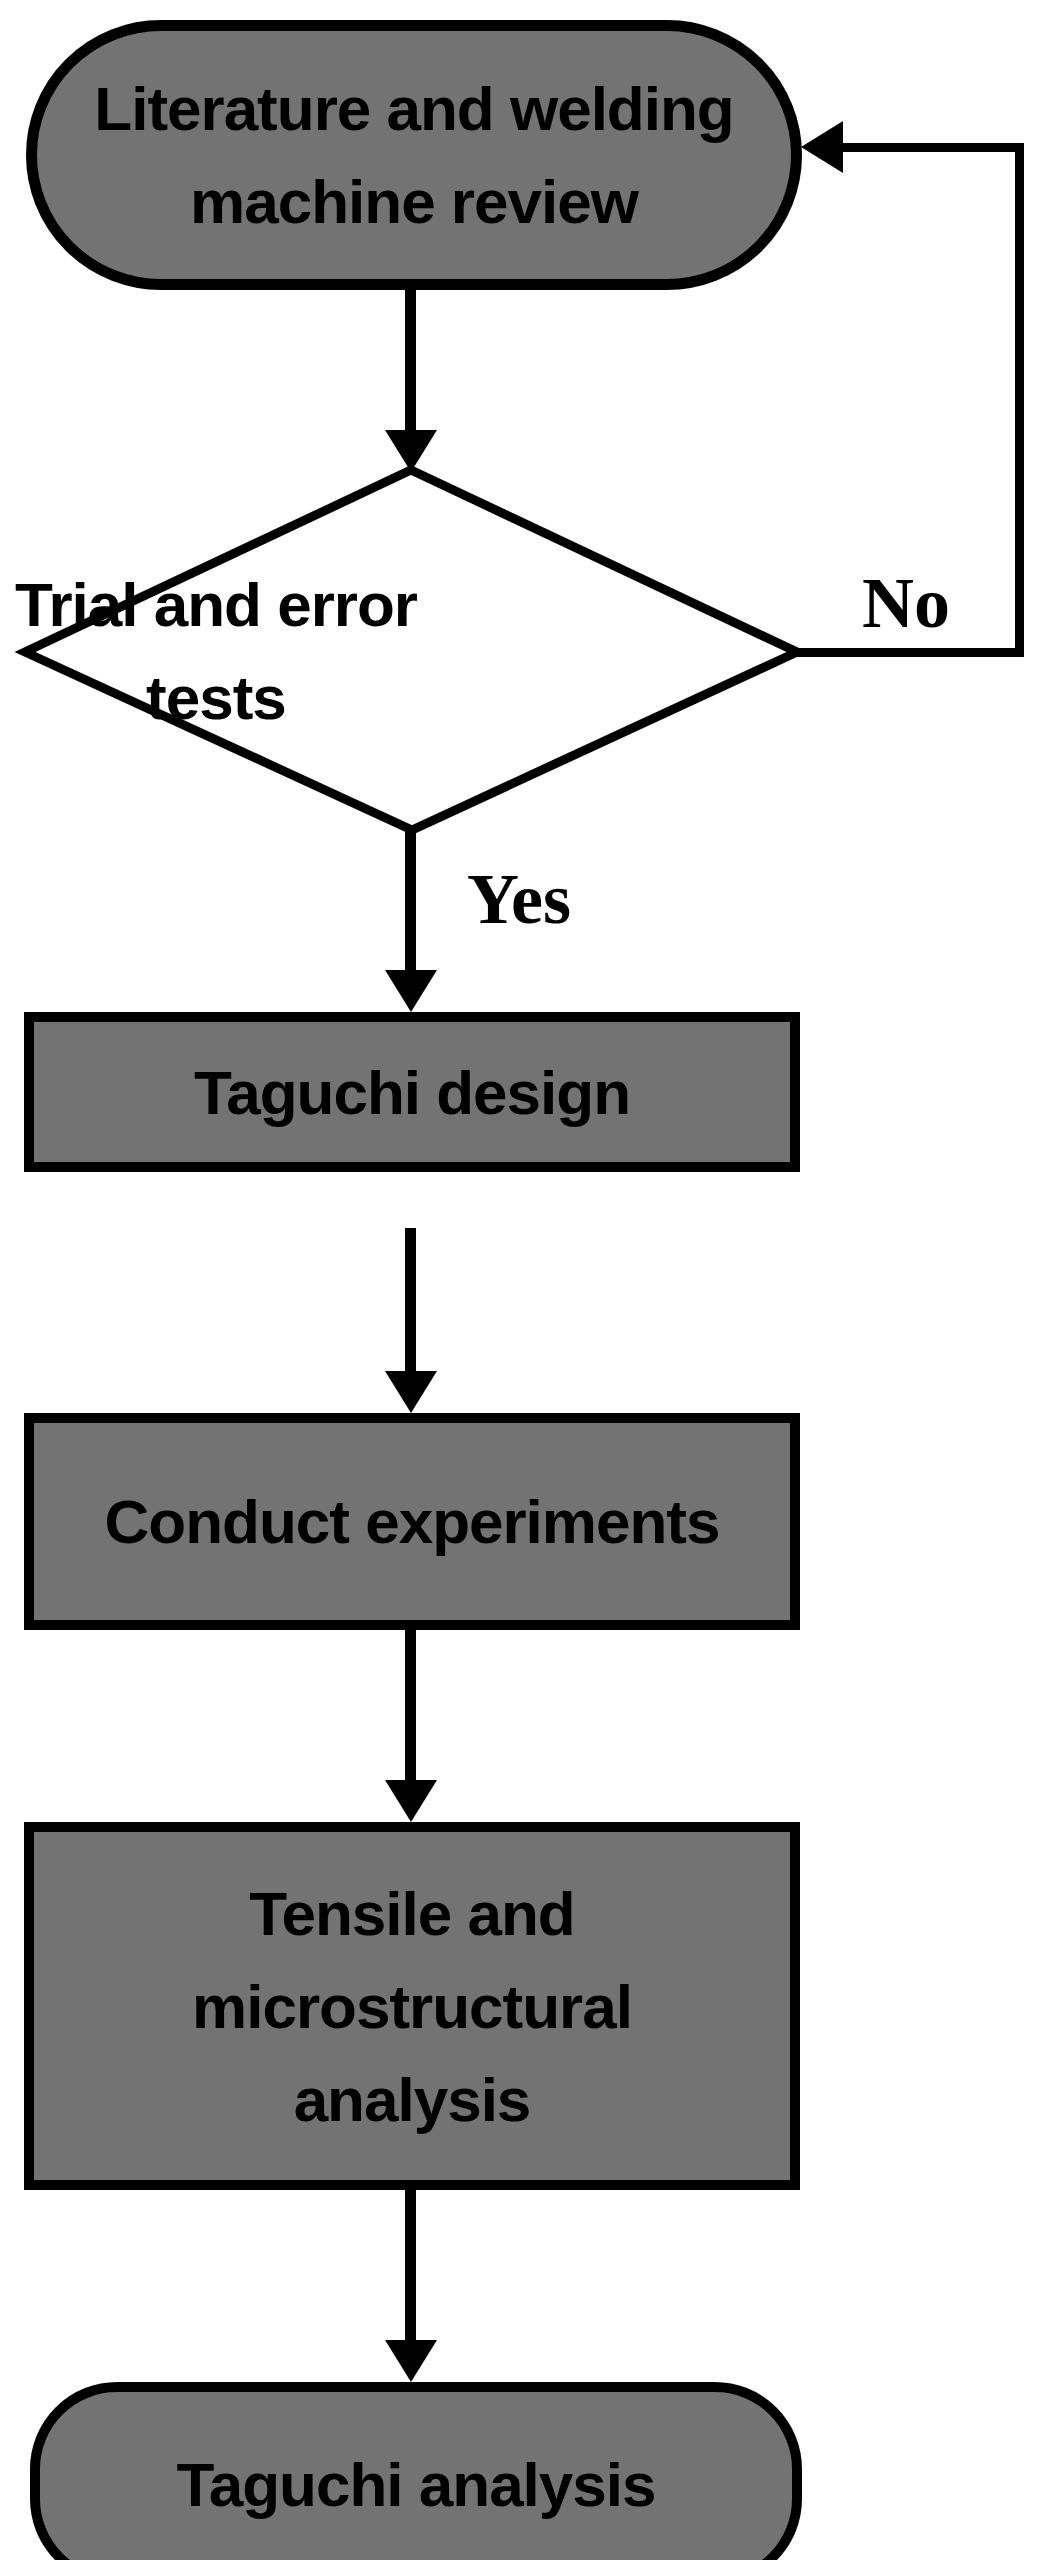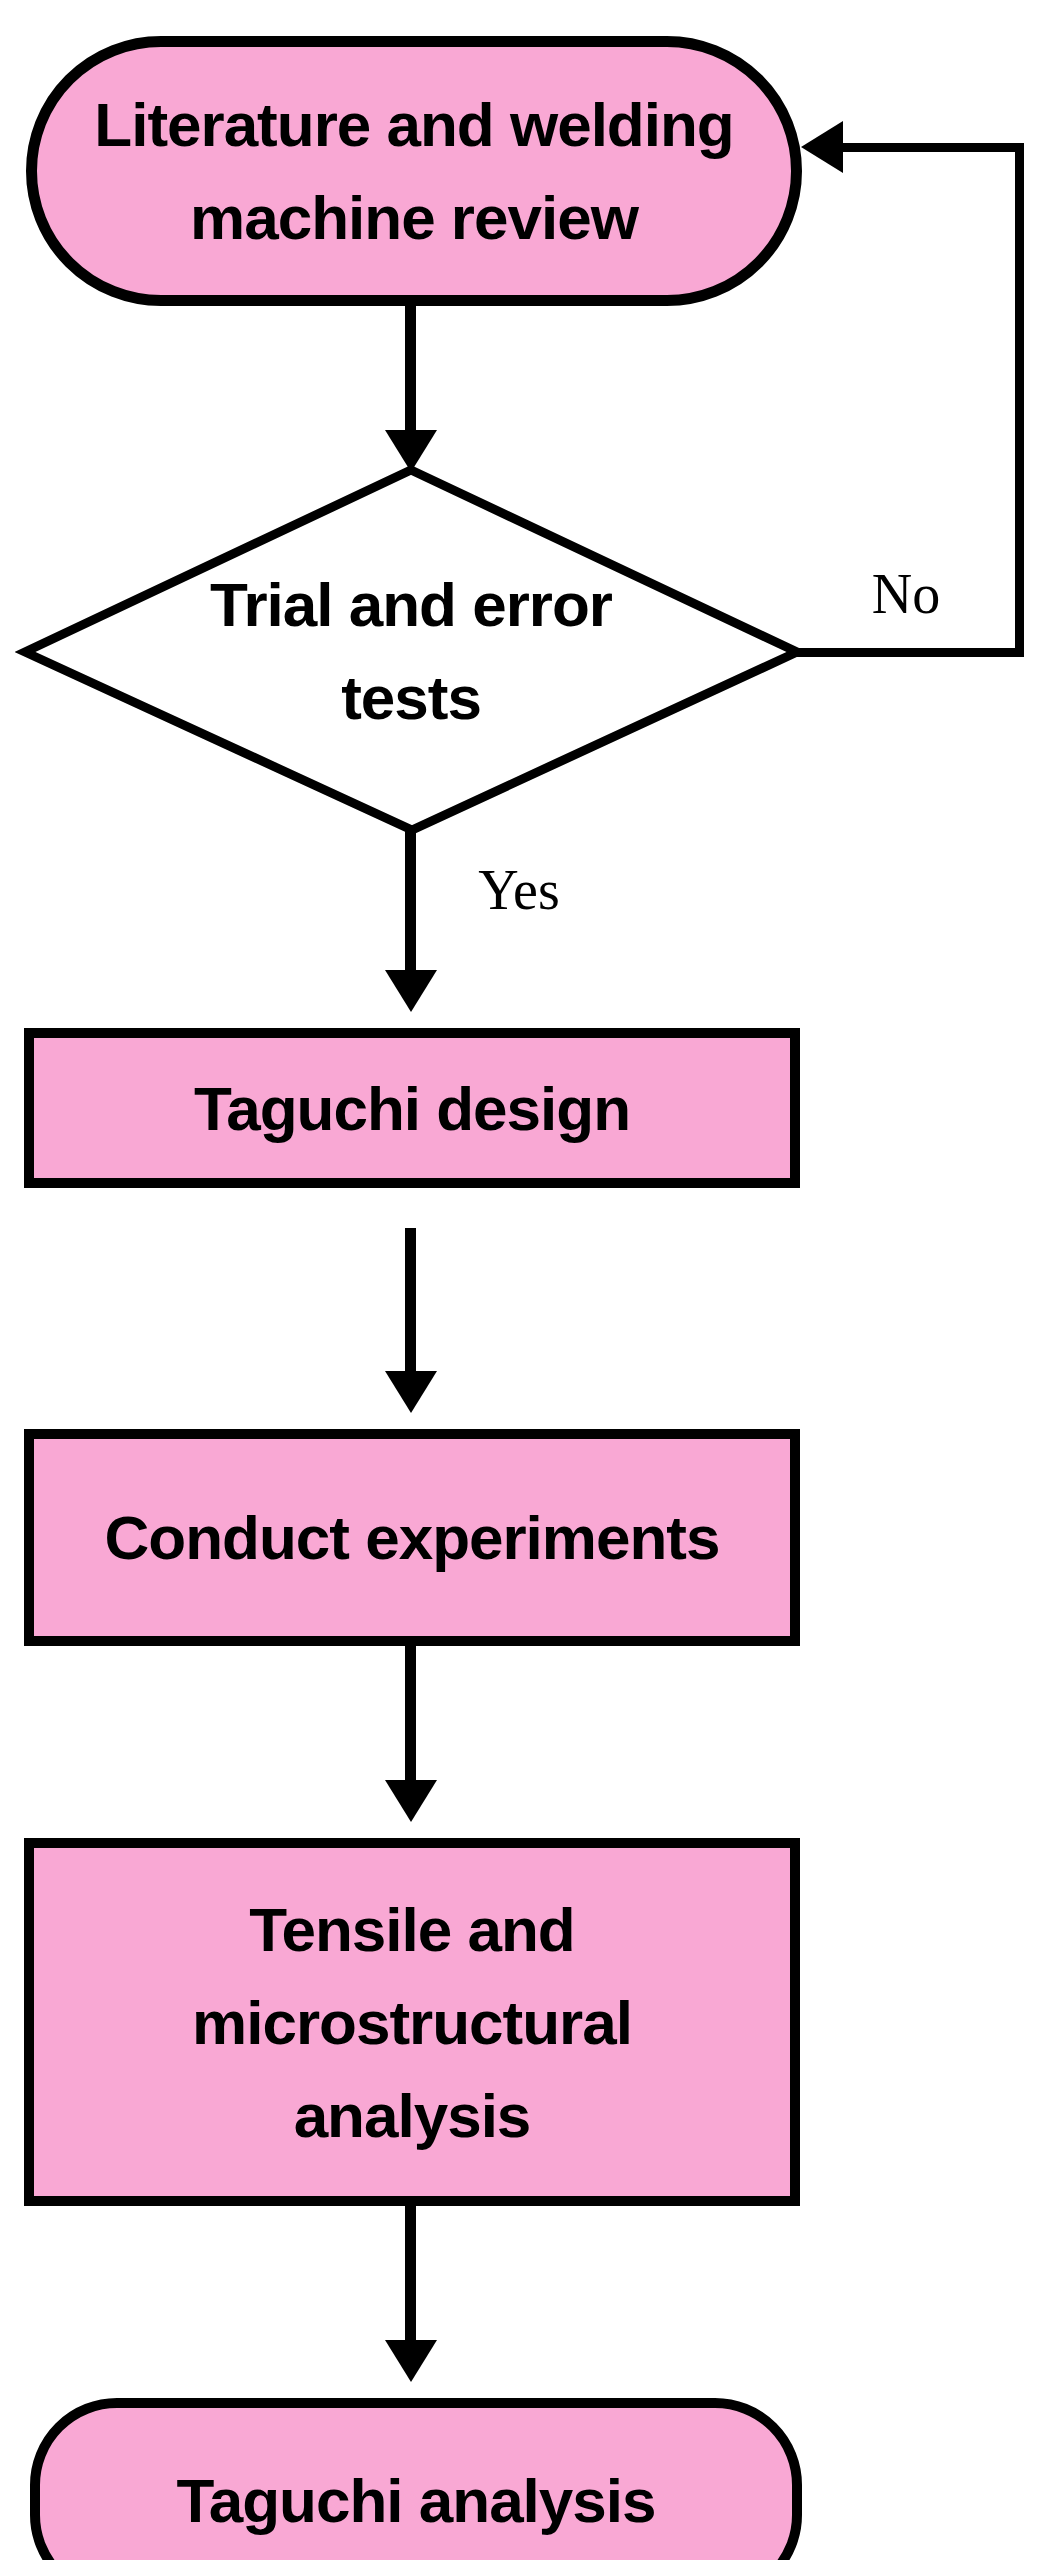--- a/index.html
+++ b/index.html
@@ -12,43 +12,42 @@
   }
   .canvas {
     position: absolute; left: 0; top: 0;
     width: 1037px; height: 2560px;
     background: #ffffff;
   }
   
   .node {
     position: absolute;
     box-sizing: border-box;
-    background: #f9a8d4;
+    background: #737373;
     border: 10px solid #000000;
     display: flex;
     align-items: center;
     justify-content: center;
     text-align: center;
-    margin-top: 16px;
   }
   .terminator { border-width: 11px; }
   .node-label {
     font-weight: 700;
     font-size: 62px;
     line-height: 93px;
     letter-spacing: -1px;
     color: #000000;
     white-space: pre-line;
   }
   .decision-wrap { position: absolute; }
   .decision-wrap svg { display: block; }
   .decision-text {
     position: absolute; left: 0; top: 0;
     width: 100%; height: 100%;
-    display: flex; align-items: center; justify-content: center;
+    display: flex; align-items: center; 
     text-align: center;
   }
   
   .line { position: absolute; background: #000000; }
   .arrow-head-down {
     position: absolute;
     width: 0; height: 0;
     border-left: 26px solid transparent;
     border-right: 26px solid transparent;
     border-top: 42px solid #000000;
@@ -57,22 +56,22 @@
     position: absolute;
     width: 0; height: 0;
     border-top: 26px solid transparent;
     border-bottom: 26px solid transparent;
     border-right: 42px solid #000000;
   }
   
   .edge-label {
     position: absolute;
     font-family: "Liberation Serif", serif;
-    font-size: 56px;
-    font-weight: 400;
+    font-size: 72px;
+    font-weight: 700;
     color: #000000;
     text-align: center;
   }
 </style>
 </head>
 <body>
 
 <div class="canvas">
 
   <div class="line" style="left:797px; top:648px; width:227px; height:9px;"></div>

